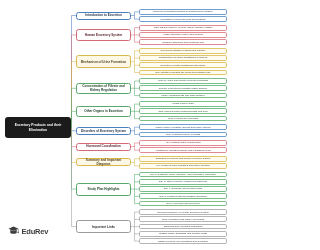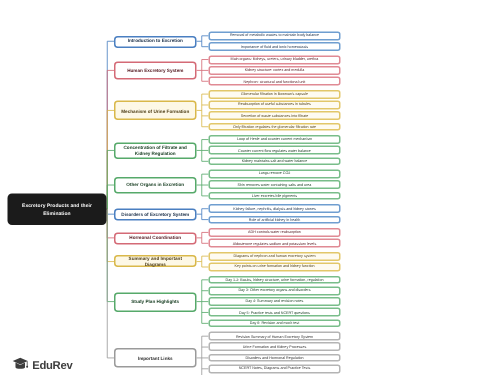--- a/index.html
+++ b/index.html
@@ -1,21 +1,21 @@
 <!DOCTYPE html>
 <html><head>
 <meta charset="utf-8">
 <style>
   html,body{margin:0;padding:0;background:#ffffff;}
   body{
     width:229px;height:250px;overflow:hidden;position:relative;
     font-family:"Liberation Sans","DejaVu Sans",sans-serif;
     color:#222;
   }
-  #canvas{position:absolute;inset:0;margin-top:12px;}
+  #canvas{position:absolute;inset:0;}
   #links{position:absolute;left:0;top:0;width:229px;height:250px;pointer-events:none;}
 
   .root{
     position:absolute;left:5px;top:117px;width:66px;height:21px;
     background:#1b1b1b;border-radius:3px;
     display:flex;align-items:center;justify-content:center;text-align:center;
     color:#fff;font-size:3.3px;font-weight:bold;line-height:1.45;padding:0 2px;
     box-sizing:border-box;letter-spacing:.05px;
   }
 

